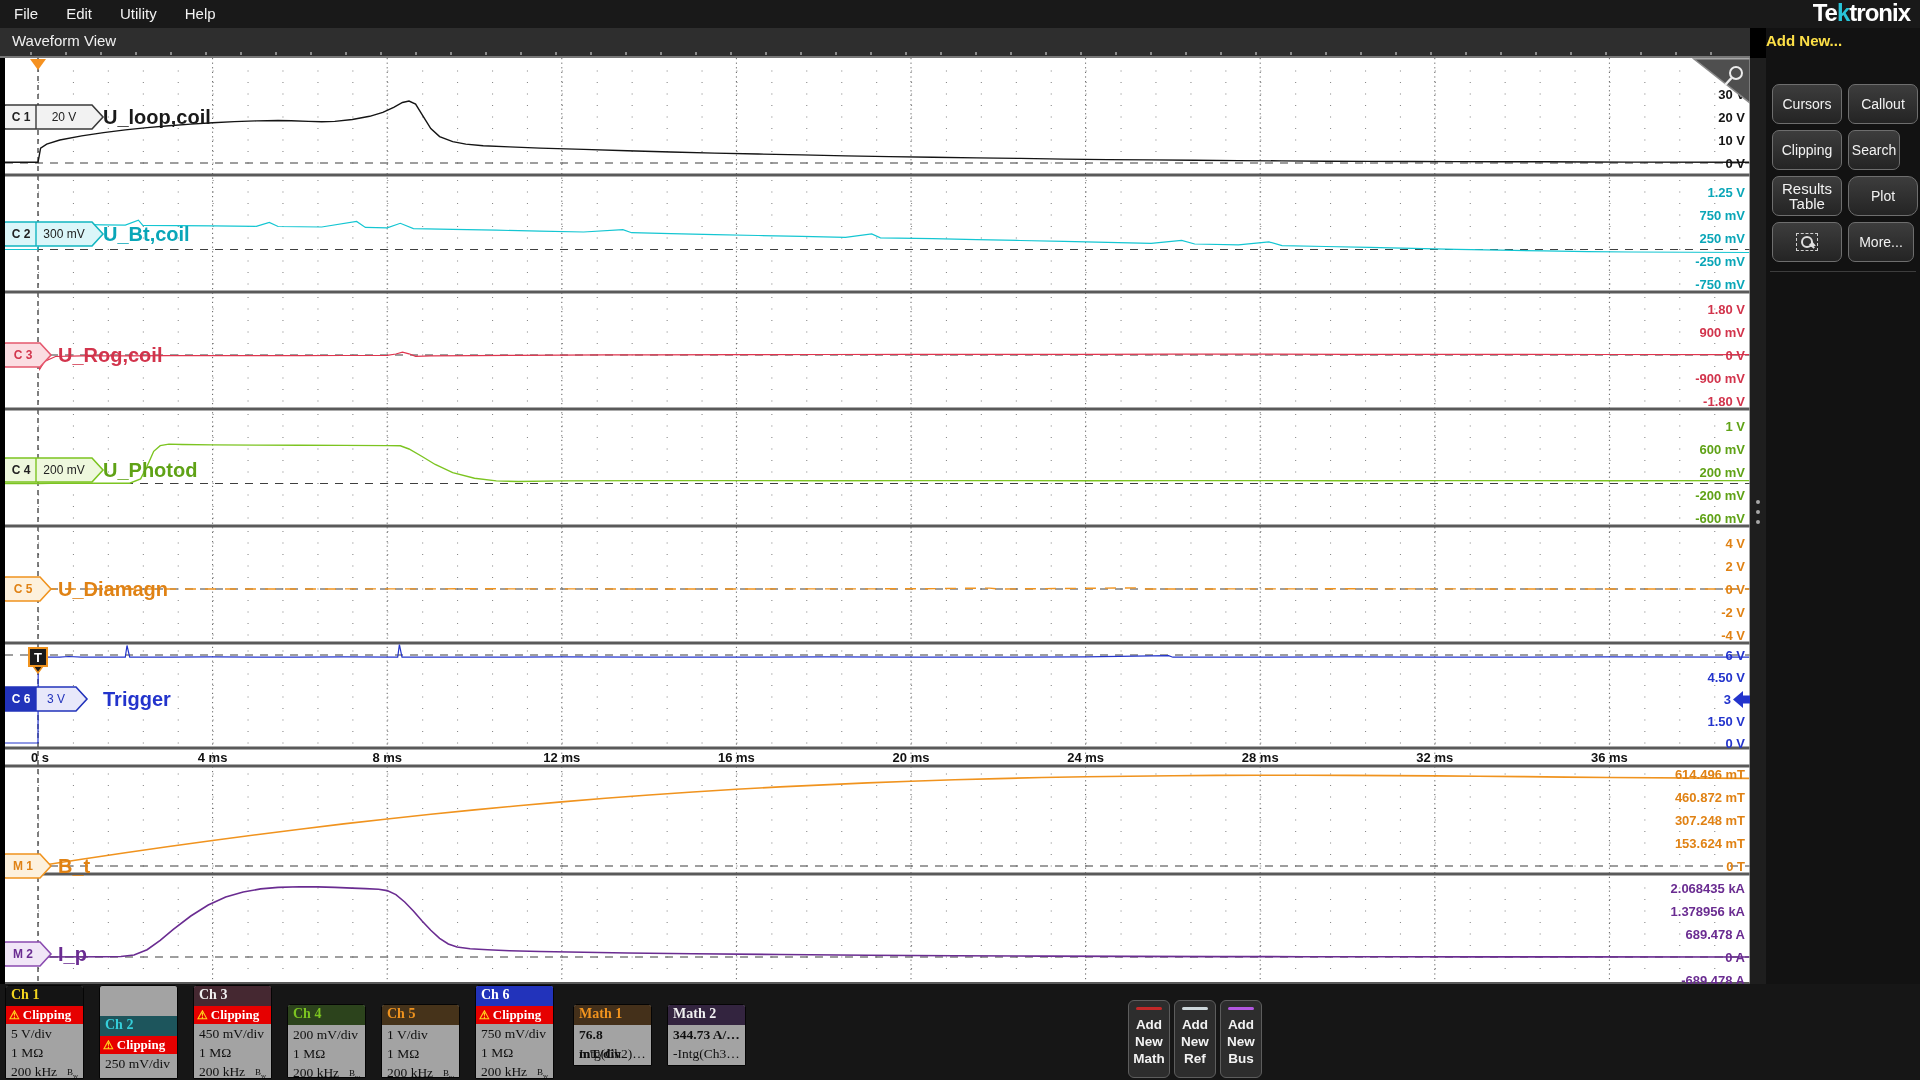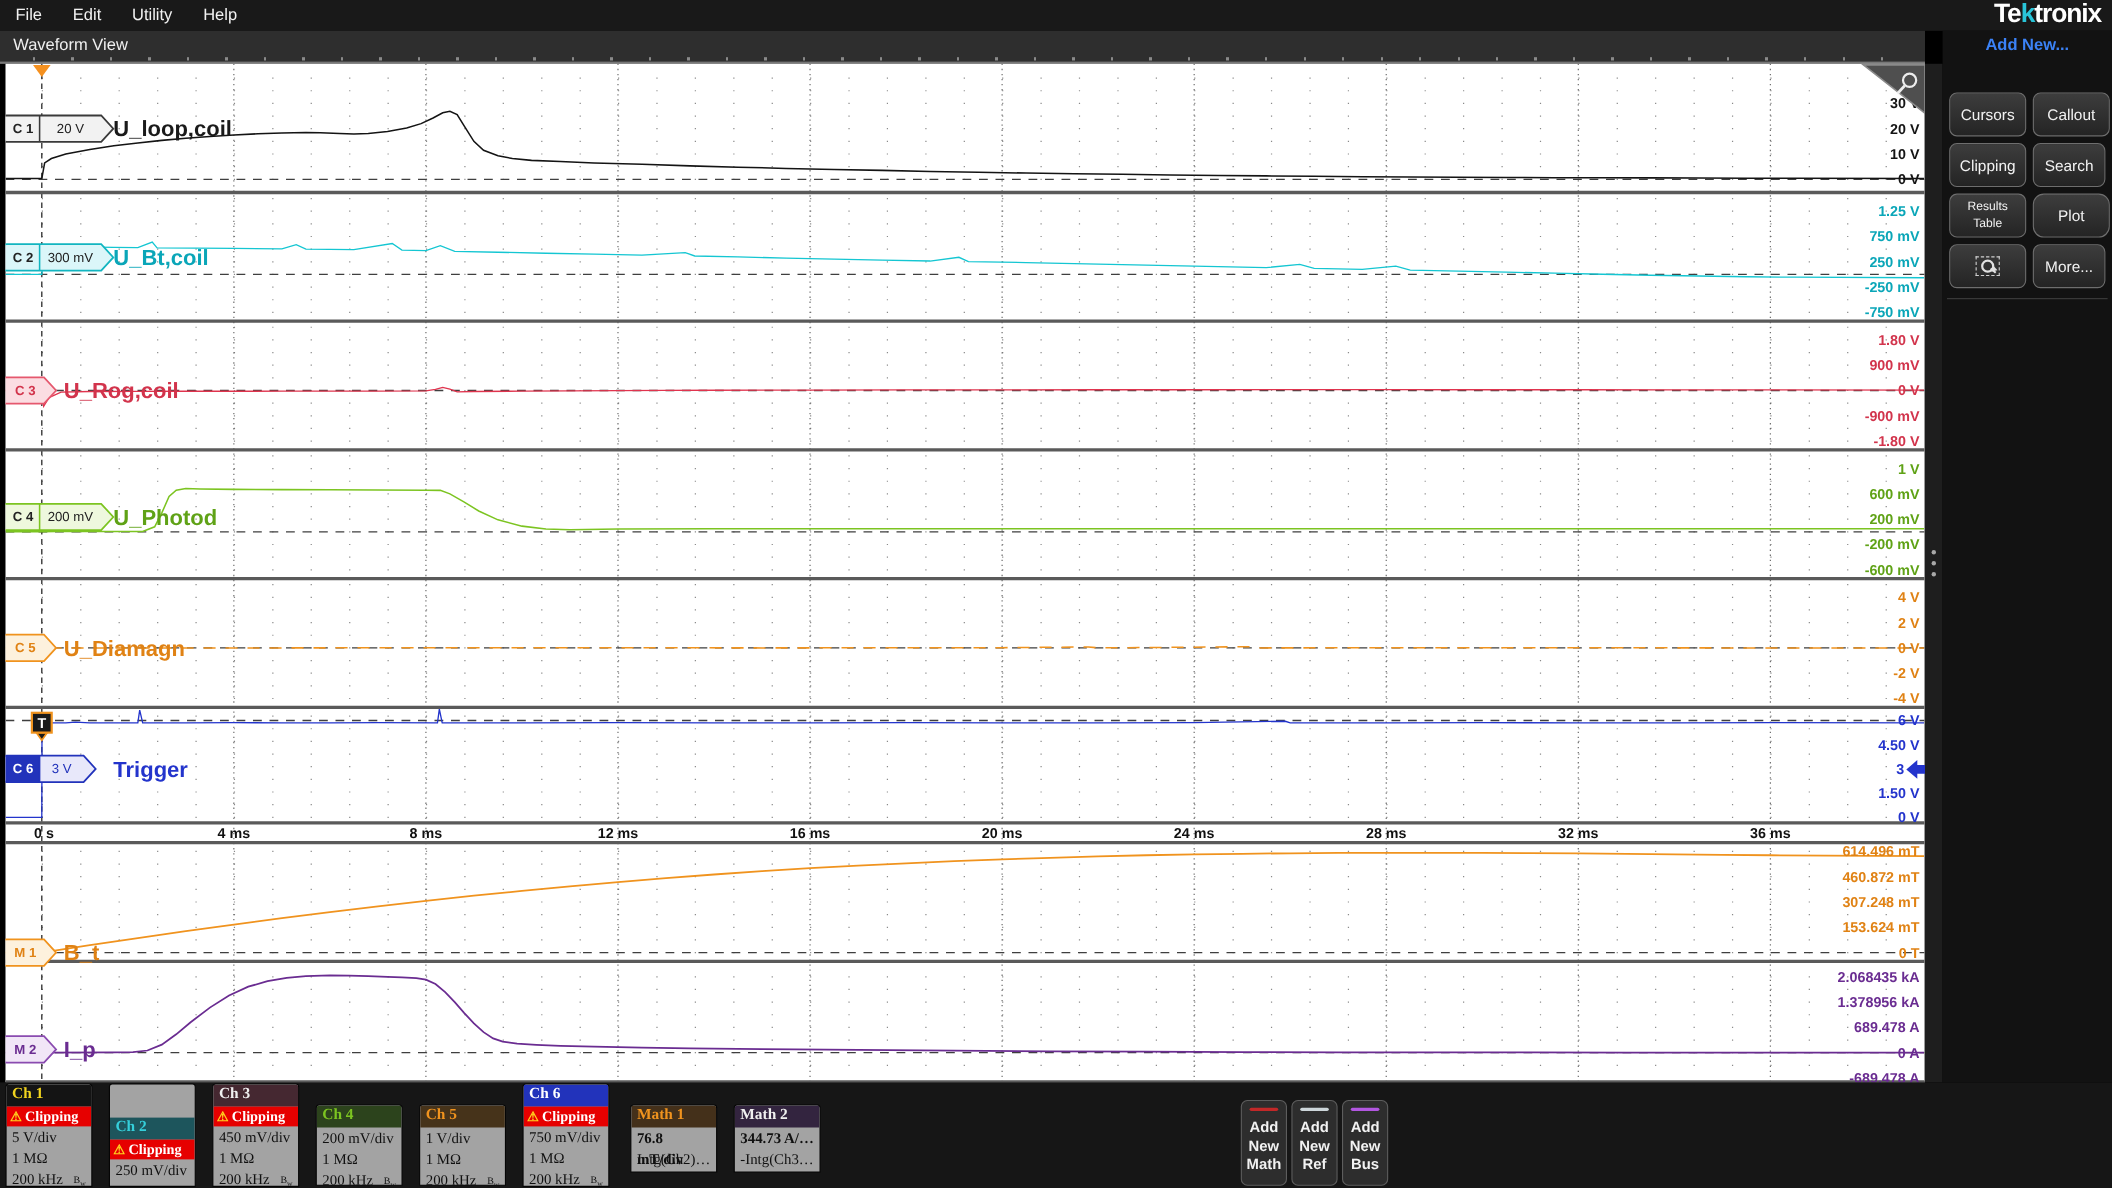--- a/index.html
+++ b/index.html
@@ -22,21 +22,21 @@
   #bracket-r{left:1162px;border-left:none;}
   #rec-trig{left:586px;top:38px;width:15px;height:17px;background:#1c1c1c;border:2px solid #f0931e;
      color:#fff;font-size:11px;font-weight:bold;text-align:center;line-height:16px;}
   #rec-trig-tri{left:589px;top:31px;width:0;height:0;border-left:6px solid transparent;border-right:6px solid transparent;border-top:7px solid #f0931e;}
   
   #plot{left:5px;top:58px;width:1745px;height:926px;background:#fff;}
   #rightstrip{left:1750px;top:58px;width:16px;height:926px;background:#1e1e1e;}
   .handle-dot{left:6px;width:4px;height:4px;border-radius:50%;background:#a8a8a8;}
   
   #sidebar{left:1766px;top:28px;width:154px;height:956px;background:#121212;}
-  #sidebar-header{left:0;top:4px;width:154px;text-align:center;color:#3b82f6;font-weight:bold;font-size:15px;}
+  #sidebar-header{left:0;top:4px;width:154px;color:#fde047;font-weight:bold;font-size:15px;}
   .side-btn{background:linear-gradient(#3d3d3d,#242424);border:1px solid #6e6e6e;border-radius:7px;
      color:#f2f2f2;font-size:14px;display:flex;align-items:center;justify-content:center;text-align:center;line-height:15px;cursor:default;box-sizing:border-box;}
   .side-div{left:4px;width:146px;height:1px;background:#3d3d3d;}
   .magbox{width:20px;height:16px;border:1px dashed #cfcfcf;position:relative;}
   .magc{position:absolute;left:4px;top:2px;width:8px;height:8px;border:2px solid #e0e0e0;border-radius:50%;}
   .magh{position:absolute;left:12px;top:11px;width:6px;height:2px;background:#e0e0e0;transform:rotate(40deg);}
   .magcur{position:absolute;left:14px;top:8px;width:0;height:0;border-left:5px solid #e0e0e0;border-top:3px solid transparent;border-bottom:3px solid transparent;transform:rotate(18deg);}
   
   #bottombar{left:0;top:984px;width:1920px;height:96px;background:#161616;}
   .scope-badge{position:absolute;width:79px;background:#a3a3a3;border-radius:3px 3px 0 0;overflow:hidden;border:1px solid #050505;box-sizing:border-box;font-family:Liberation Serif, serif;}
@@ -233,22 +233,22 @@
   <div class="abs handle-dot" style="top:452px;"></div>
   <div class="abs handle-dot" style="top:462px;"></div>
 </div>
 
 <div class="abs" id="sidebar">
   <div class="abs" id="sidebar-header">Add New...</div>
   <div id="sidebar-buttons">
       <div class="abs side-btn" style="left:6px;top:56px;width:70px;height:40px;">Cursors</div>
       <div class="abs side-btn" style="left:82px;top:56px;width:70px;height:40px;">Callout</div>
       <div class="abs side-btn" style="left:6px;top:102px;width:70px;height:40px;">Clipping</div>
-      <div class="abs side-btn" style="left:82px;top:102px;width:66px;height:40px;">Search</div>
-      <div class="abs side-btn" style="left:6px;top:148px;width:70px;height:40px;font-size:11px;">Results<br>Table</div>
+      <div class="abs side-btn" style="left:82px;top:102px;width:52px;height:40px;">Search</div>
+      <div class="abs side-btn" style="left:6px;top:148px;width:70px;height:40px;font-size:15px;">Results<br>Table</div>
       <div class="abs side-btn" style="left:82px;top:148px;width:70px;height:40px;border-radius:10px;">Plot</div>
       <div class="abs side-btn" style="left:6px;top:194px;width:70px;height:40px;">
           <span class="magbox">
           <span class="magc"></span>
           <span class="magh"></span>
           <span class="magcur"></span>
         </span>
       </div>
       <div class="abs side-btn" style="left:82px;top:194px;width:66px;height:40px;">More...</div>
     </div>

